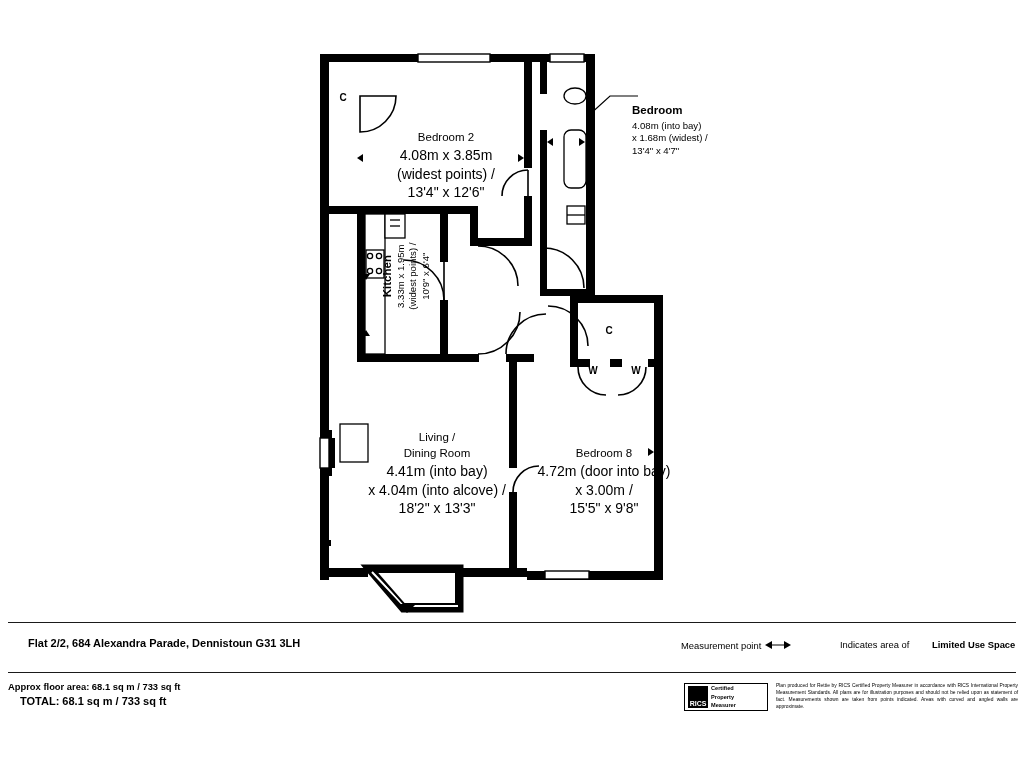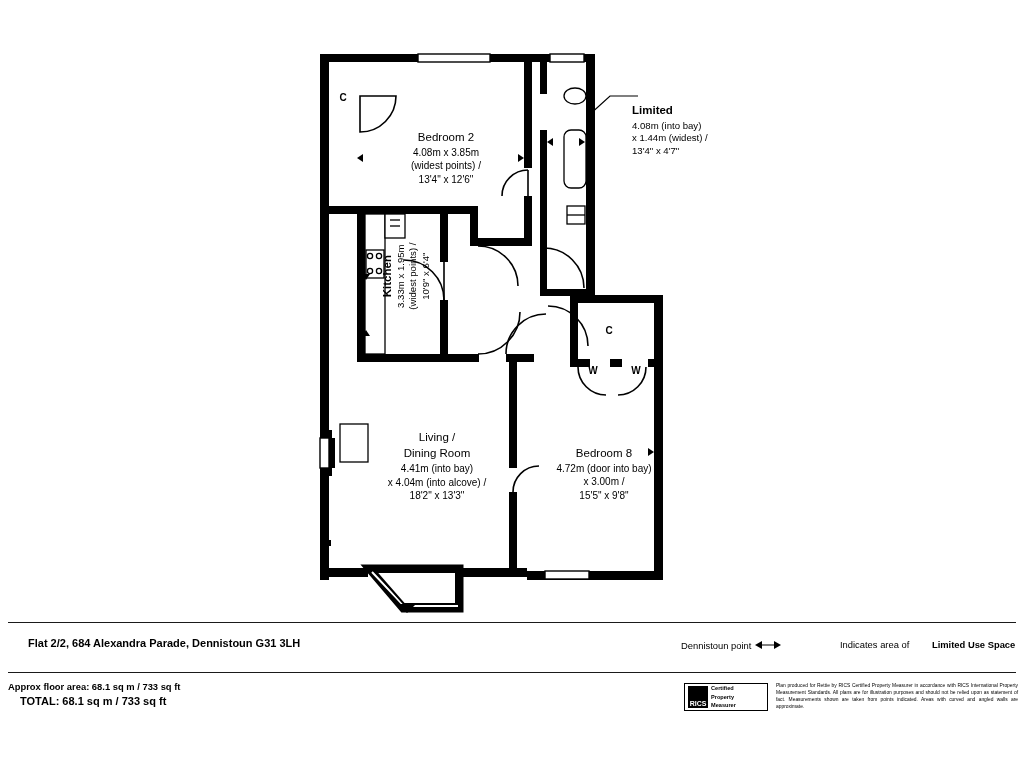--- a/index.html
+++ b/index.html
@@ -23,21 +23,21 @@
     line-height:1.32;
     font-size:10.5px;
     color:#000;
   }
   .room-label .rname {
     font-weight:normal;
     font-size:11.5px;
     display:block;
     margin-bottom:1px;
   }
-  .room-label .rdim { display:block; font-size:10px; }
+  .room-label .rdim { display:block; font-size:14px; }
 
   
   .vert {
     position:absolute;
     transform-origin:center center;
     transform:rotate(-90deg);
     text-align:center;
     line-height:1.3;
   }
   .vert .rname { font-weight:bold; font-size:11.5px; display:block; }
@@ -272,37 +272,37 @@
   <span class="rname">Bedroom 8</span>
   <span class="rdim">4.72m (door into bay)</span>
   <span class="rdim">x 3.00m /</span>
   <span class="rdim">15'5" x 9'8"</span>
 </div>
 
 <svg style="position:absolute; left:586px; top:86px; width:56px; height:32px;">
   <polyline points="2,30 24,10 52,10" fill="none" stroke="#000" stroke-width="1.2"></polyline>
 </svg>
 <div class="callout" style="left:632px; top:103px; width:120px;">
-  <span class="rname">Limited</span>
+  <span class="rname">Bedroom</span>
   <span>4.08m (into bay)</span><br>
-  <span>x 1.44m (widest) /</span><br>
+  <span>x 1.68m (widest) /</span><br>
   <span>13'4" x 4'7"</span>
 </div>
 
 <div class="glyph" style="left:336px; top:92px; width:14px;">C</div>
 <div class="glyph" style="left:602px; top:325px; width:14px;">C</div>
 <div class="glyph" style="left:586px; top:365px; width:14px;">W</div>
 <div class="glyph" style="left:629px; top:365px; width:14px;">W</div>
 
 <div class="rule" id="rule1"></div>
 
 <div id="address">Flat 2/2, 684 Alexandra Parade, Dennistoun G31 3LH</div>
 
 <div id="measure-point">
-  <span>Dennistoun point</span>
+  <span>Measurement point</span>
   <svg width="26" height="12">
     <polygon points="0,6 7,2 7,10" fill="#000"></polygon>
     <polygon points="26,6 19,2 19,10" fill="#000"></polygon>
     <line x1="7" y1="6" x2="19" y2="6" stroke="#000" stroke-width="1"></line>
   </svg>
 </div>
 
 <div id="limited-use">
   <span>Indicates area of</span>
   <span class="emph">Limited Use Space</span>

